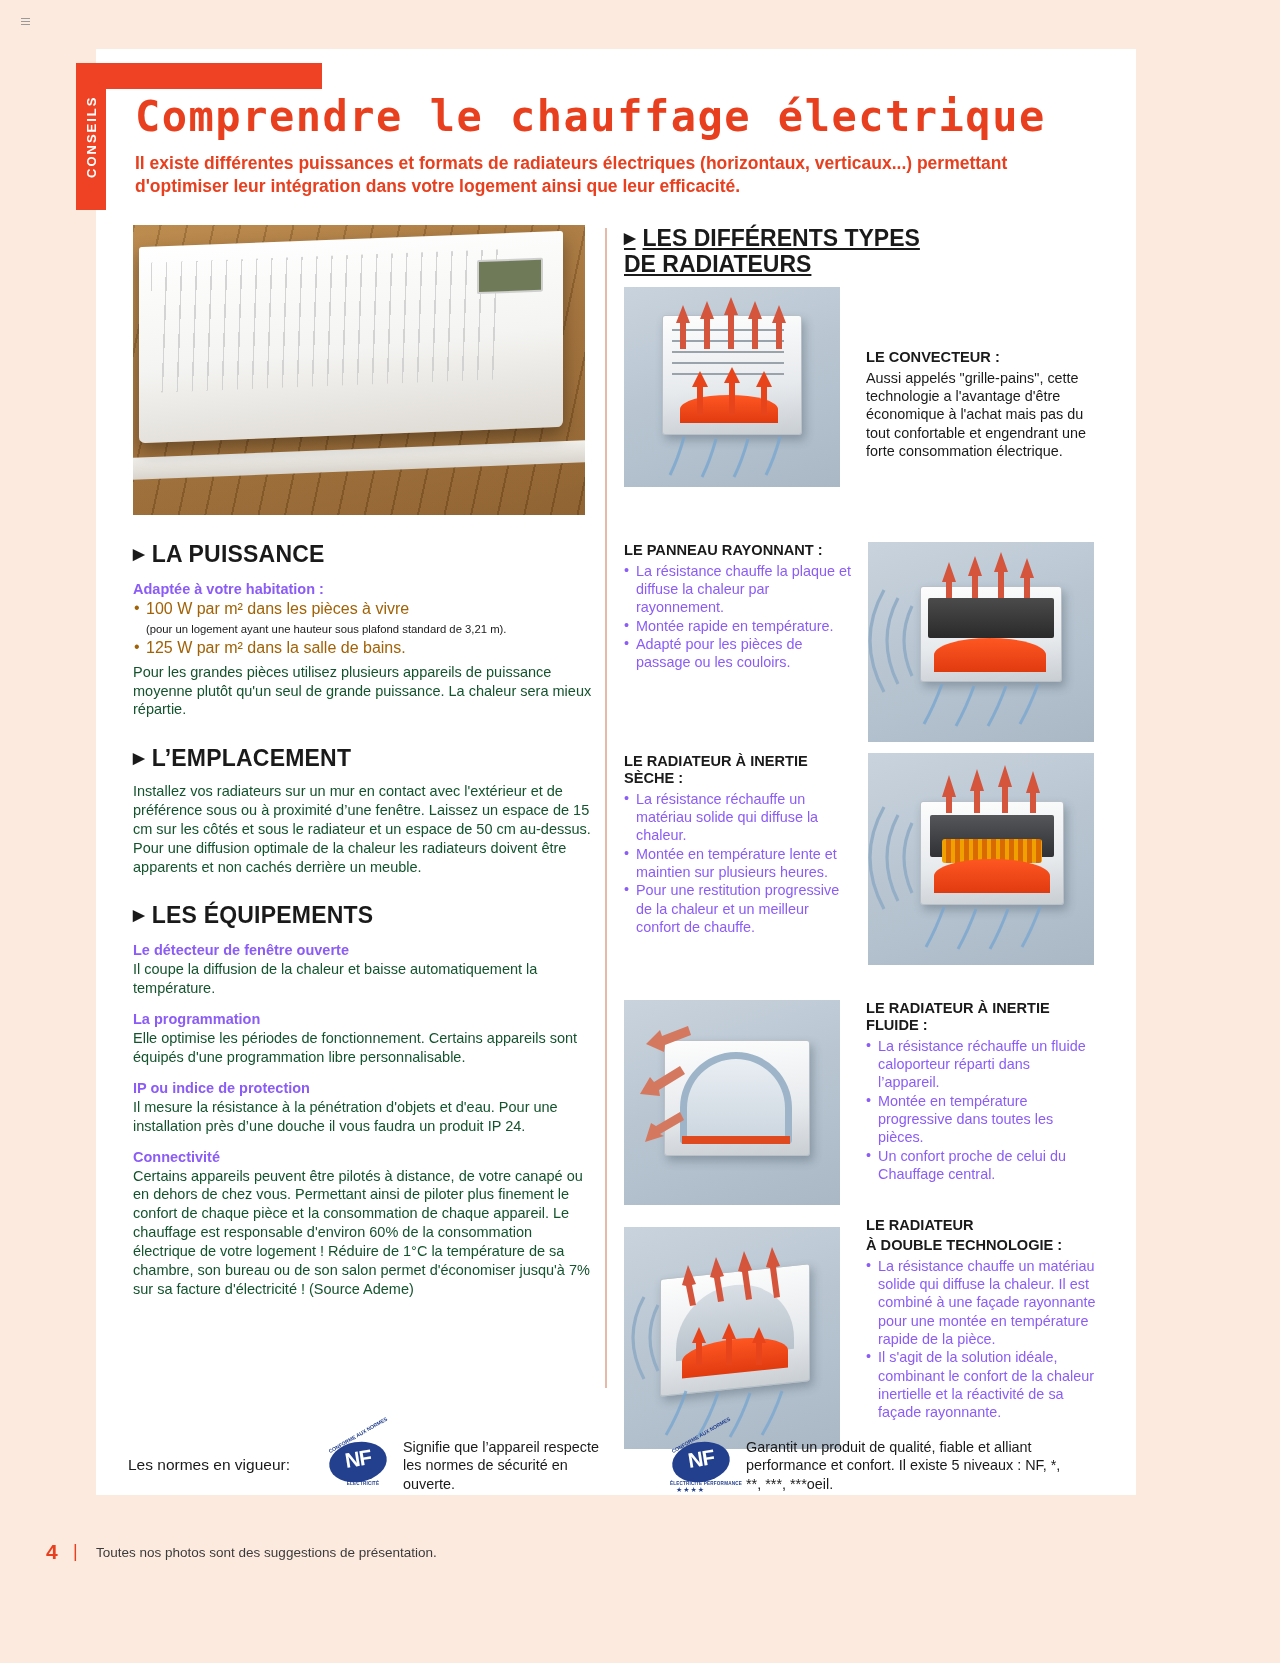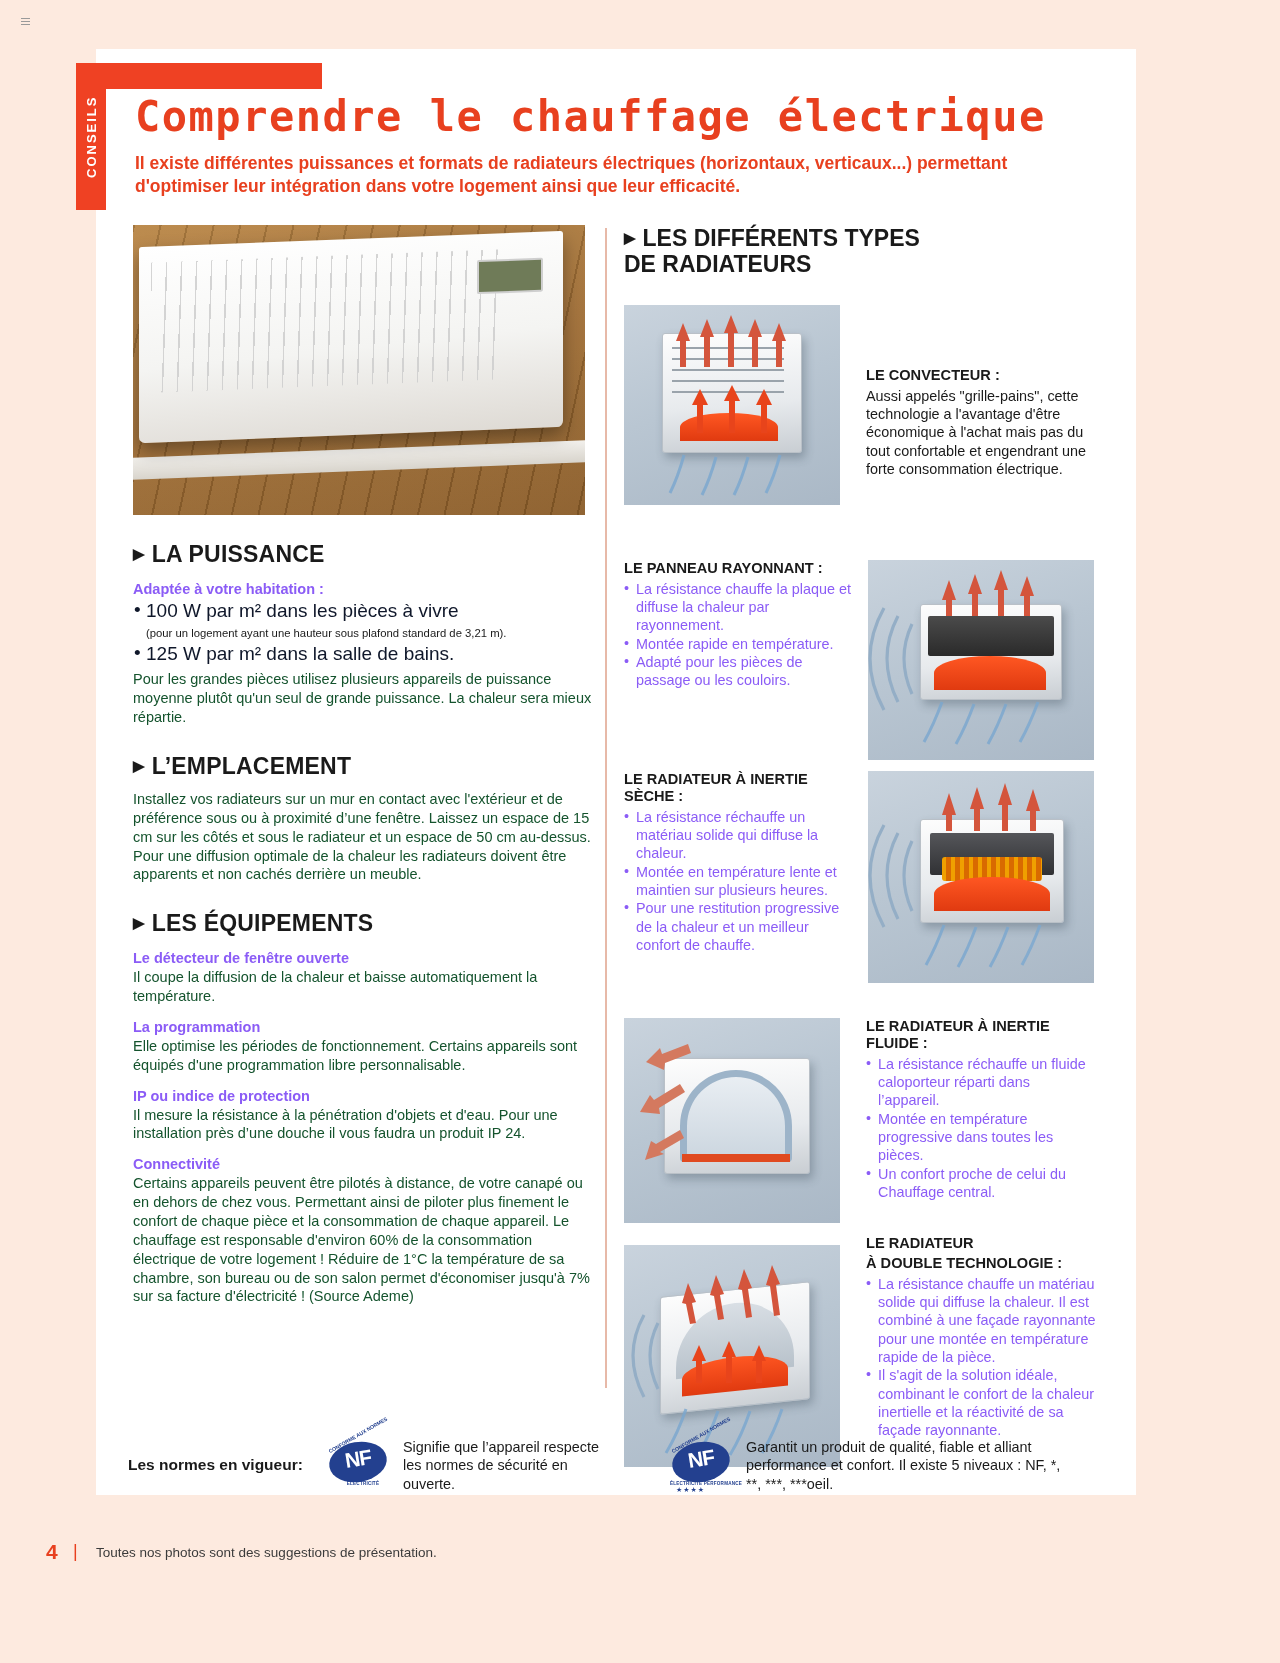--- a/index.html
+++ b/index.html
@@ -111,28 +111,28 @@
   }
 
   h2.sec {
     font-size: 23px; font-weight: bold; color: #1a1a1a;
     margin: 26px 0 10px 0; letter-spacing: .2px;
   }
   h2.sec .tri { color:#1a1a1a; font-size: 15px; margin-right: 7px; vertical-align: 3px;}
   h3.sub { font-size: 14.5px; font-weight: bold; color:#8b5cf6; margin: 13px 0 2px 0; }
   p.body { font-size: 14.5px; line-height: 1.30; color:#14532d; margin: 0 0 2px 0; }
   ul.dots { list-style: none; margin: 2px 0 0 0; }
-  ul.dots li { font-size: 19px; line-height: 1.30; color:#0f172a; padding-left: 13px; position: relative; margin-bottom: 2px;}
+  ul.dots li { font-size: 16px; line-height: 1.30; color:#a16207; padding-left: 13px; position: relative; margin-bottom: 2px;}
   ul.dots li:before { content:"•"; position:absolute; left: 1px; top:-1px; }
   .small-note { font-size: 11.3px; line-height: 1.25; color:#1a1a1a; padding-left: 13px; }
 
   
   h2.sec-r {
     font-size: 23px; font-weight: bold; color: #1a1a1a;
-    line-height: 1.13; margin: 0 0 28px 0;
+    line-height: 1.13; margin: 0 0 10px 0; text-decoration: underline;
   }
   h2.sec-r .tri { font-size: 15px; margin-right: 7px; vertical-align: 3px;}
   .tcap { font-size: 14.6px; font-weight: bold; color:#1a1a1a; line-height:1.16; margin-bottom: 3px;}
   .tbody { font-size: 14.4px; line-height: 1.27; color:#1a1a1a; }
   ul.dots2 { list-style:none; }
   ul.dots2 li { font-size: 14.4px; line-height: 1.27; color:#8b5cf6; padding-left: 12px; position:relative; }
   ul.dots2 li:before { content:"•"; position:absolute; left:0; top:-1px; }
 
   
   .rimg { background: linear-gradient(160deg,#c9d3dd 0%,#b9c6d2 45%,#aab8c6 100%); position: relative; overflow: hidden; }
@@ -163,21 +163,21 @@
   }
   .nf-arc {
     position:absolute; left:6px; top:4px; width:30px; height:22px;
     color:#23408f; font-size:5.2px; font-weight:bold;
     transform: rotate(-30deg);
     white-space: nowrap;
   }
   .nf-caption { position:absolute; left:0; bottom:2px; width:76px; text-align:center;
     font-size:4.6px; color:#23408f; font-weight:bold; letter-spacing:.2px;}
   .nf-stars { position:absolute; left:8px; bottom:-6px; font-size:7px; color:#23408f; letter-spacing:1px;}
-  .norm-label { font-size: 15.5px; font-weight: bold; color:#1a1a1a; white-space: nowrap; }
+  .norm-label { font-size: 15.5px; font-weight: normal; color:#1a1a1a; white-space: nowrap; }
   .norm-text { font-size: 14.4px; line-height: 1.28; color:#1a1a1a; }
 
   
   .pg-num {
     position:absolute; left: 46px; top: 1540px;
     font-size: 21px; font-weight: bold; color:#e8401f;
   }
   .pg-sep {
     position:absolute; left: 73px; top: 1541px;
     font-size: 18px; color:#e8401f;

